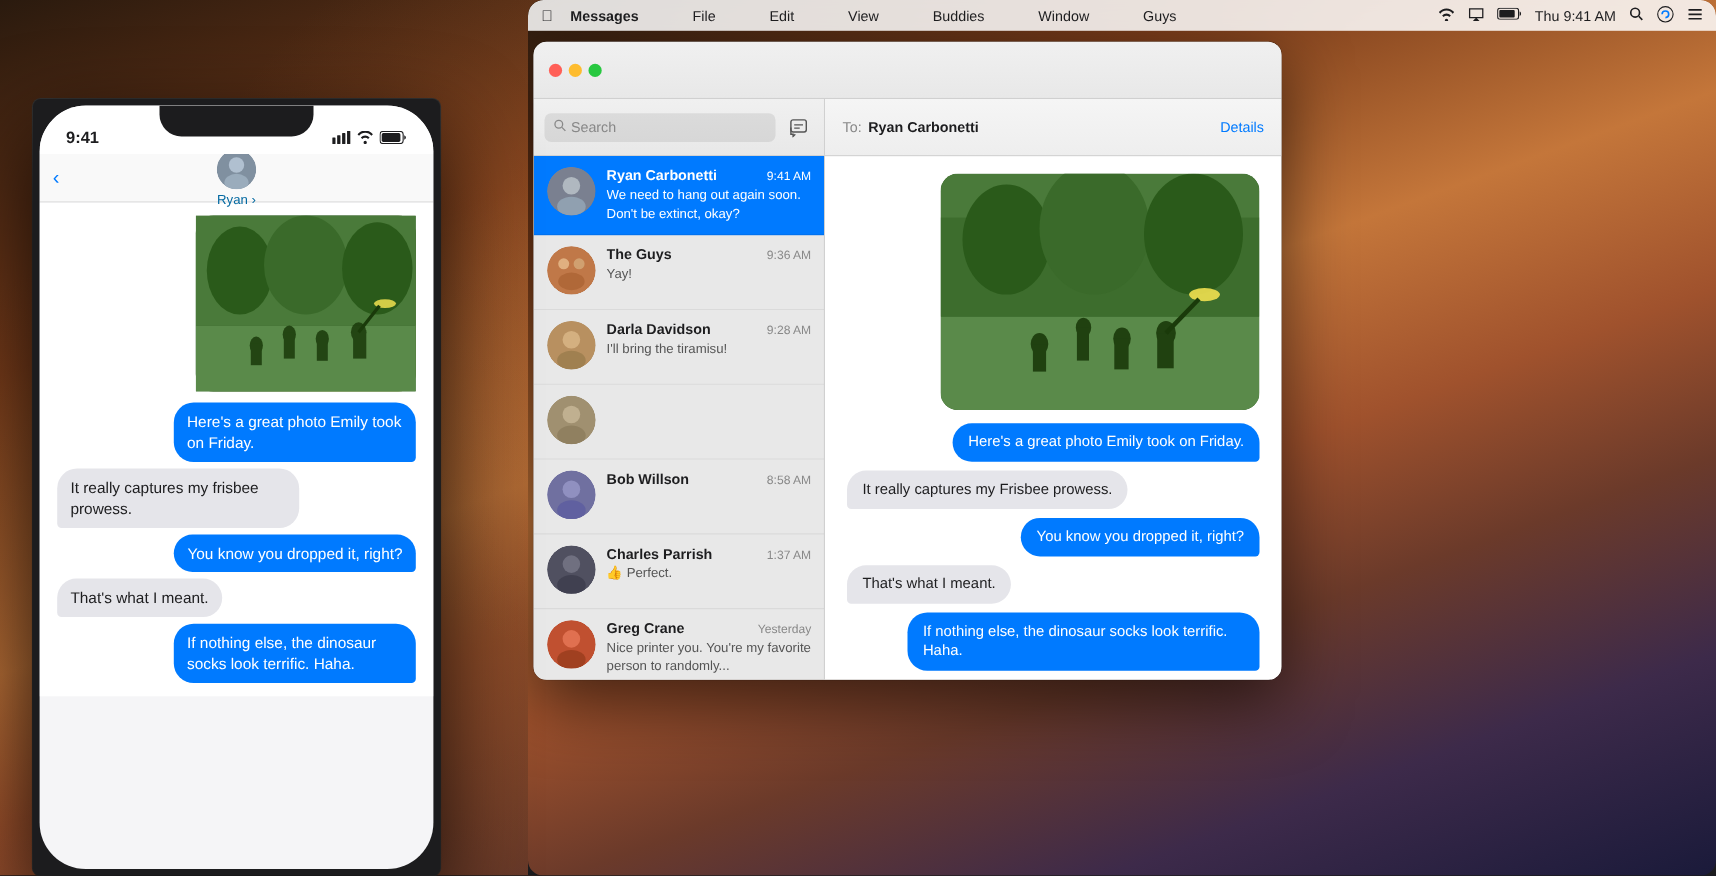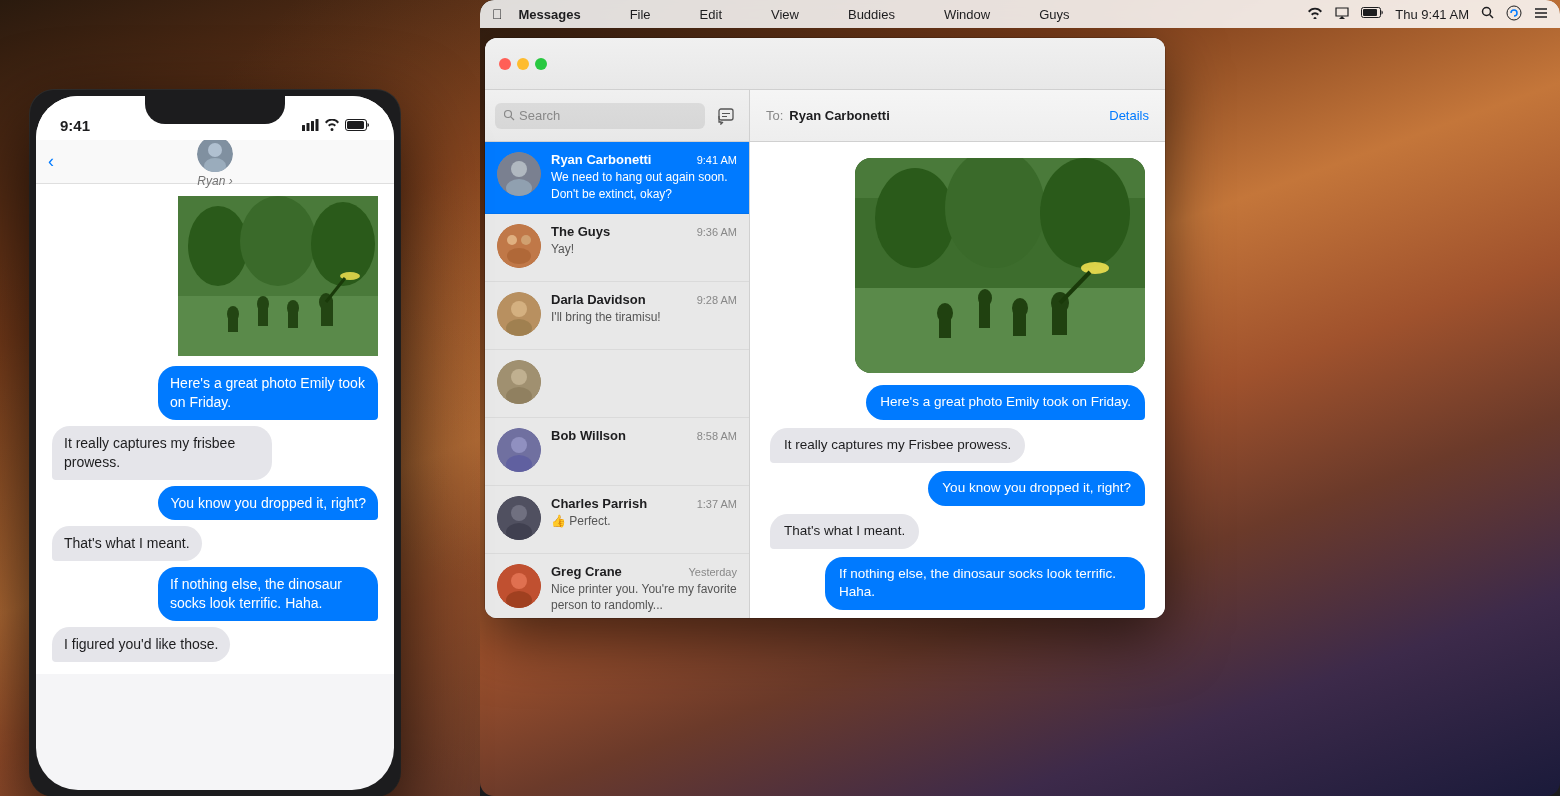--- a/index.html
+++ b/index.html
@@ -339,21 +339,21 @@
     }
 
     
     .iphone-bezel {
       position: absolute;
       left: 30px;
       top: 90px;
       width: 370px;
       height: 706px;
       background: #1c1c1e;
-      border-radius: 24px;
+      border-radius: 7px;
       box-shadow: 0 30px 80px rgba(0,0,0,0.8), 0 0 0 1px #333;
       z-index: 50;
       overflow: hidden;
       display: flex;
       flex-direction: column;
       align-items: center;
     }
     .iphone-screen {
       width: 358px;
       height: 694px;
@@ -412,23 +412,22 @@
       left: 12px;
     }
     .iphone-nav-center {
       flex: 1;
       display: flex;
       flex-direction: column;
       align-items: center;
     }
     .iphone-contact-name {
       font-size: 12px;
-      color: #737373;
+      color: #0369a1;
       font-weight: 500;
-      font-style: italic;
     }
 
     .iphone-messages {
       flex: 1;
       padding: 12px 16px;
       overflow: hidden;
       display: flex;
       flex-direction: column;
       gap: 6px;
       background: white;
@@ -832,17 +831,16 @@
       <div class="iphone-bubble iphone-bubble-sent">Here's a great photo Emily took on Friday.</div>
 
       <div class="iphone-bubble iphone-bubble-received">It really captures my frisbee prowess.</div>
 
       <div class="iphone-bubble iphone-bubble-sent">You know you dropped it, right?</div>
 
       <div class="iphone-bubble iphone-bubble-received">That's what I meant.</div>
 
       <div class="iphone-bubble iphone-bubble-sent">If nothing else, the dinosaur socks look terrific. Haha.</div>
 
-      <div class="iphone-bubble iphone-bubble-received">I figured you'd like those.</div>
 
     </div>
   </div>
 </div>
 
 </body></html>

